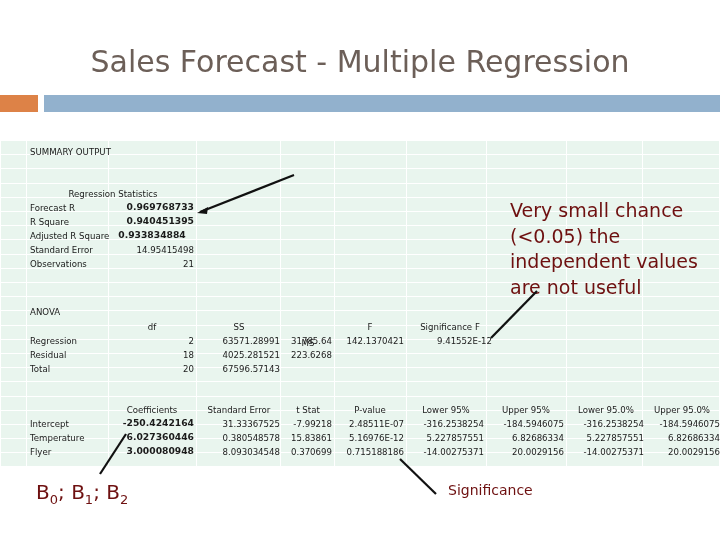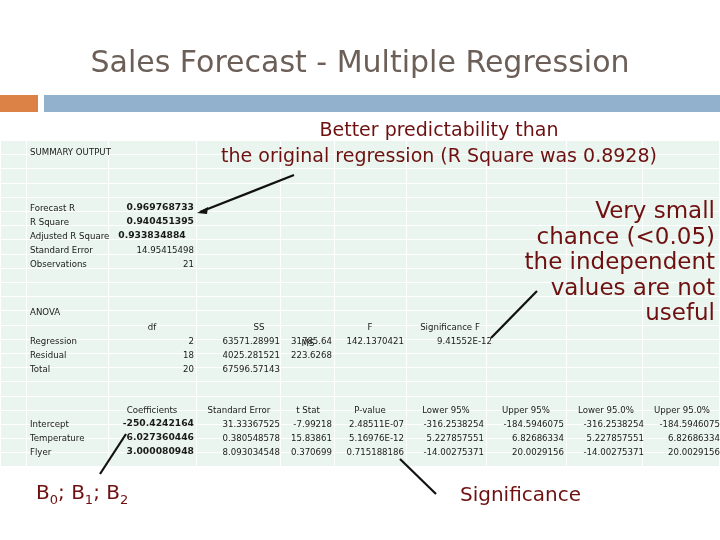--- a/index.html
+++ b/index.html
@@ -55,30 +55,30 @@
     font-family:"DejaVu Sans","Liberation Sans",sans-serif;
     color:#6e1010;
     font-weight:400;
   }
   #callout-top{
     left:158px;top:116px;width:562px;
     font-size:19px;line-height:26px;text-align:center;
   }
   #callout-right{
     left:510px;top:198px;width:205px;
-    font-size:23px;line-height:25.5px;text-align:right;
+    font-size:19px;line-height:25.5px;text-align:left;
   }
   #callout-b{
     left:36px;top:480px;
     font-size:20px;
   }
   #callout-b sub{font-size:13px;}
   #callout-sig{
-    left:460px;top:482px;
-    font-size:20px;
+    left:448px;top:482px;
+    font-size:14px;
   }
 
   
   .arrow-svg{position:absolute;overflow:visible;}
 </style>
 </head>
 <body>
 
 <div id="slide-title">Sales Forecast - Multiple Regression</div>
 <div id="accent-orange"></div>
@@ -120,40 +120,41 @@
       <div class="vline" style="left: 334px;"></div>
       <div class="vline" style="left: 406px;"></div>
       <div class="vline" style="left: 486px;"></div>
       <div class="vline" style="left: 566px;"></div>
       <div class="vline" style="left: 642px;"></div>
       <div class="vline" style="left: 719px;"></div>
     </div>
 
   <div class="cell" style="left:30px;top:7px;">SUMMARY OUTPUT</div>
 
+  <div class="cell c" style="left:30px;top:49px;width:166px;">Regression Statistics</div>
 
   <div class="cell" style="left:30px;top:63px;">Forecast R</div>
   <div class="cell r b" style="left:110px;top:62px;width:84px;">0.969768733</div>
 
   <div class="cell" style="left:30px;top:77px;">R Square</div>
   <div class="cell r b" style="left:110px;top:76px;width:84px;">0.940451395</div>
 
   <div class="cell" style="left:30px;top:91px;">Adjusted R Square</div>
   <div class="cell r b" style="left:110px;top:90px;width:84px;text-align:center;">0.933834884</div>
 
   <div class="cell" style="left:30px;top:105px;">Standard Error</div>
   <div class="cell r" style="left:110px;top:105px;width:84px;">14.95415498</div>
 
   <div class="cell" style="left:30px;top:119px;">Observations</div>
   <div class="cell r" style="left:110px;top:119px;width:84px;">21</div>
 
   <div class="cell" style="left:30px;top:167px;">ANOVA</div>
 
   <div class="cell c" style="left:110px;top:182px;width:84px;">df</div>
-  <div class="cell c" style="left:198px;top:182px;width:82px;margin-left:20px;">SS</div>
+  <div class="cell c" style="left:198px;top:182px;width:82px;">SS</div>
   <div class="cell c" style="left:284px;top:198px;width:48px;">MS</div>
   <div class="cell c" style="left:336px;top:182px;width:68px;">F</div>
   <div class="cell c" style="left:408px;top:182px;width:84px;">Significance F</div>
 
   <div class="cell" style="left:30px;top:196px;">Regression</div>
   <div class="cell r" style="left:110px;top:196px;width:84px;">2</div>
   <div class="cell r" style="left:198px;top:196px;width:82px;">63571.28991</div>
   <div class="cell r" style="left:282px;top:196px;width:50px;">31785.64</div>
   <div class="cell r" style="left:336px;top:196px;width:68px;">142.1370421</div>
   <div class="cell r" style="left:408px;top:196px;width:84px;">9.41552E-12</div>
@@ -202,22 +203,21 @@
   <div class="cell r" style="left:280px;top:307px;width:52px;">0.370699</div>
   <div class="cell r" style="left:336px;top:307px;width:68px;">0.715188186</div>
   <div class="cell r" style="left:408px;top:307px;width:76px;">-14.00275371</div>
   <div class="cell r" style="left:488px;top:307px;width:76px;">20.0029156</div>
   <div class="cell r" style="left:568px;top:307px;width:76px;">-14.00275371</div>
   <div class="cell r" style="left:644px;top:307px;width:76px;">20.0029156</div>
 
 </div>
 
 <div class="callout" id="callout-top">
-  <span>Better predictability than</span><br>
-  <span>the original regression (R Square was 0.8928)</span>
+  <br>
 </div>
 
 <div class="callout" id="callout-right">Very small chance (&lt;0.05) the independent values are not useful</div>
 
 <div class="callout" id="callout-b">
   <span>B</span><sub>0</sub><span>; </span><span>B</span><sub>1</sub><span>; </span><span>B</span><sub>2</sub>
 </div>
 
 <div class="callout" id="callout-sig">Significance</div>
 

